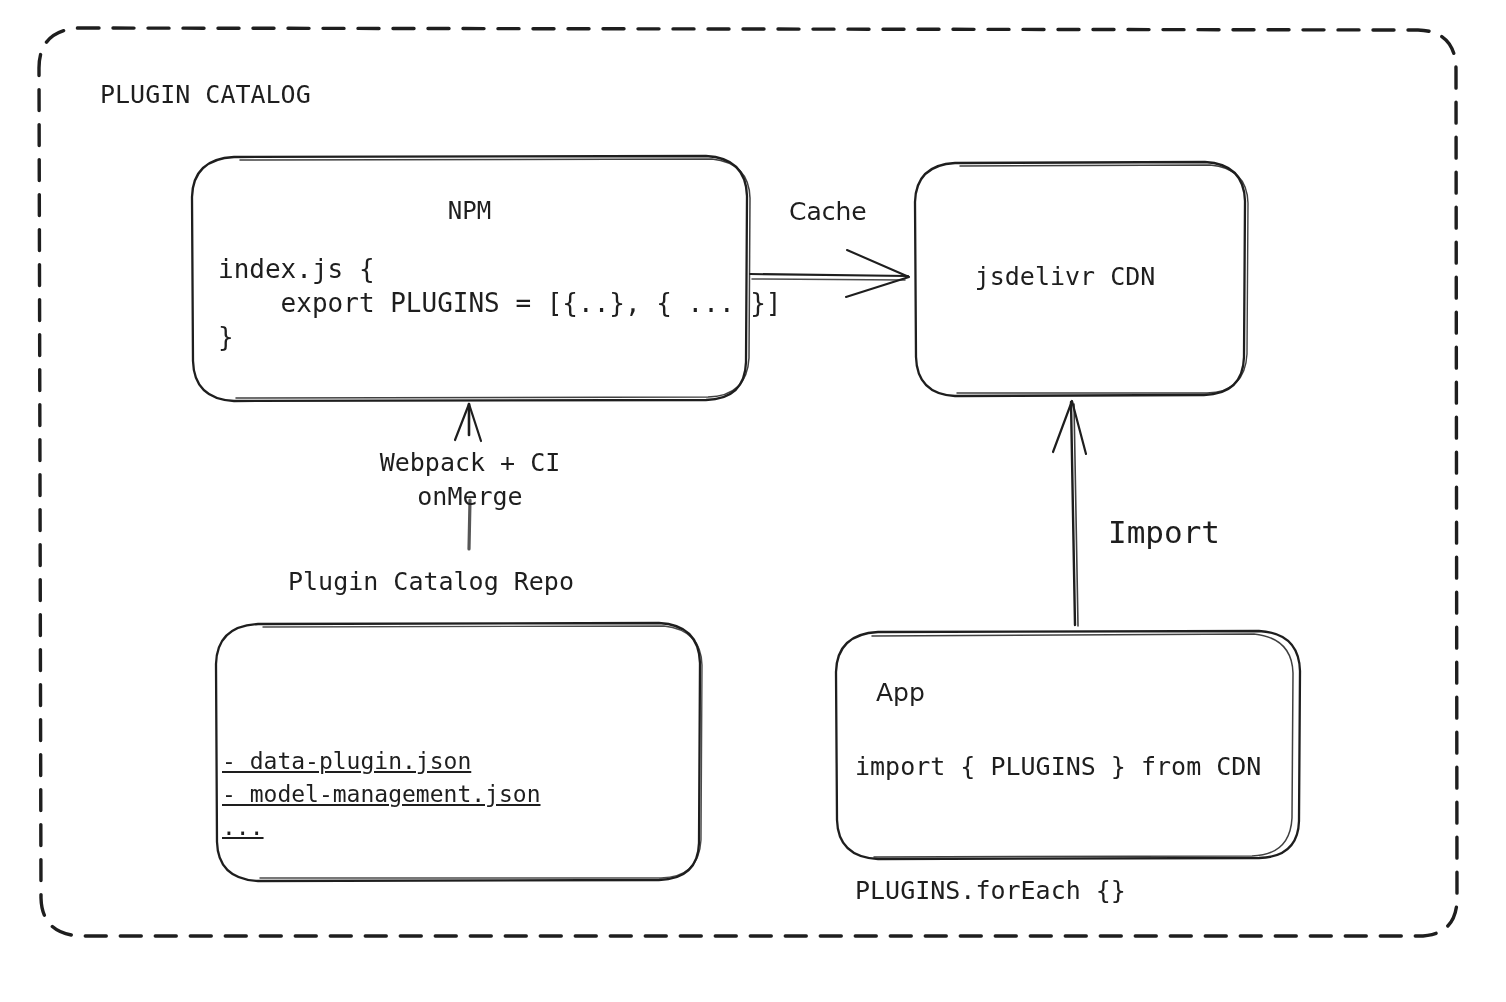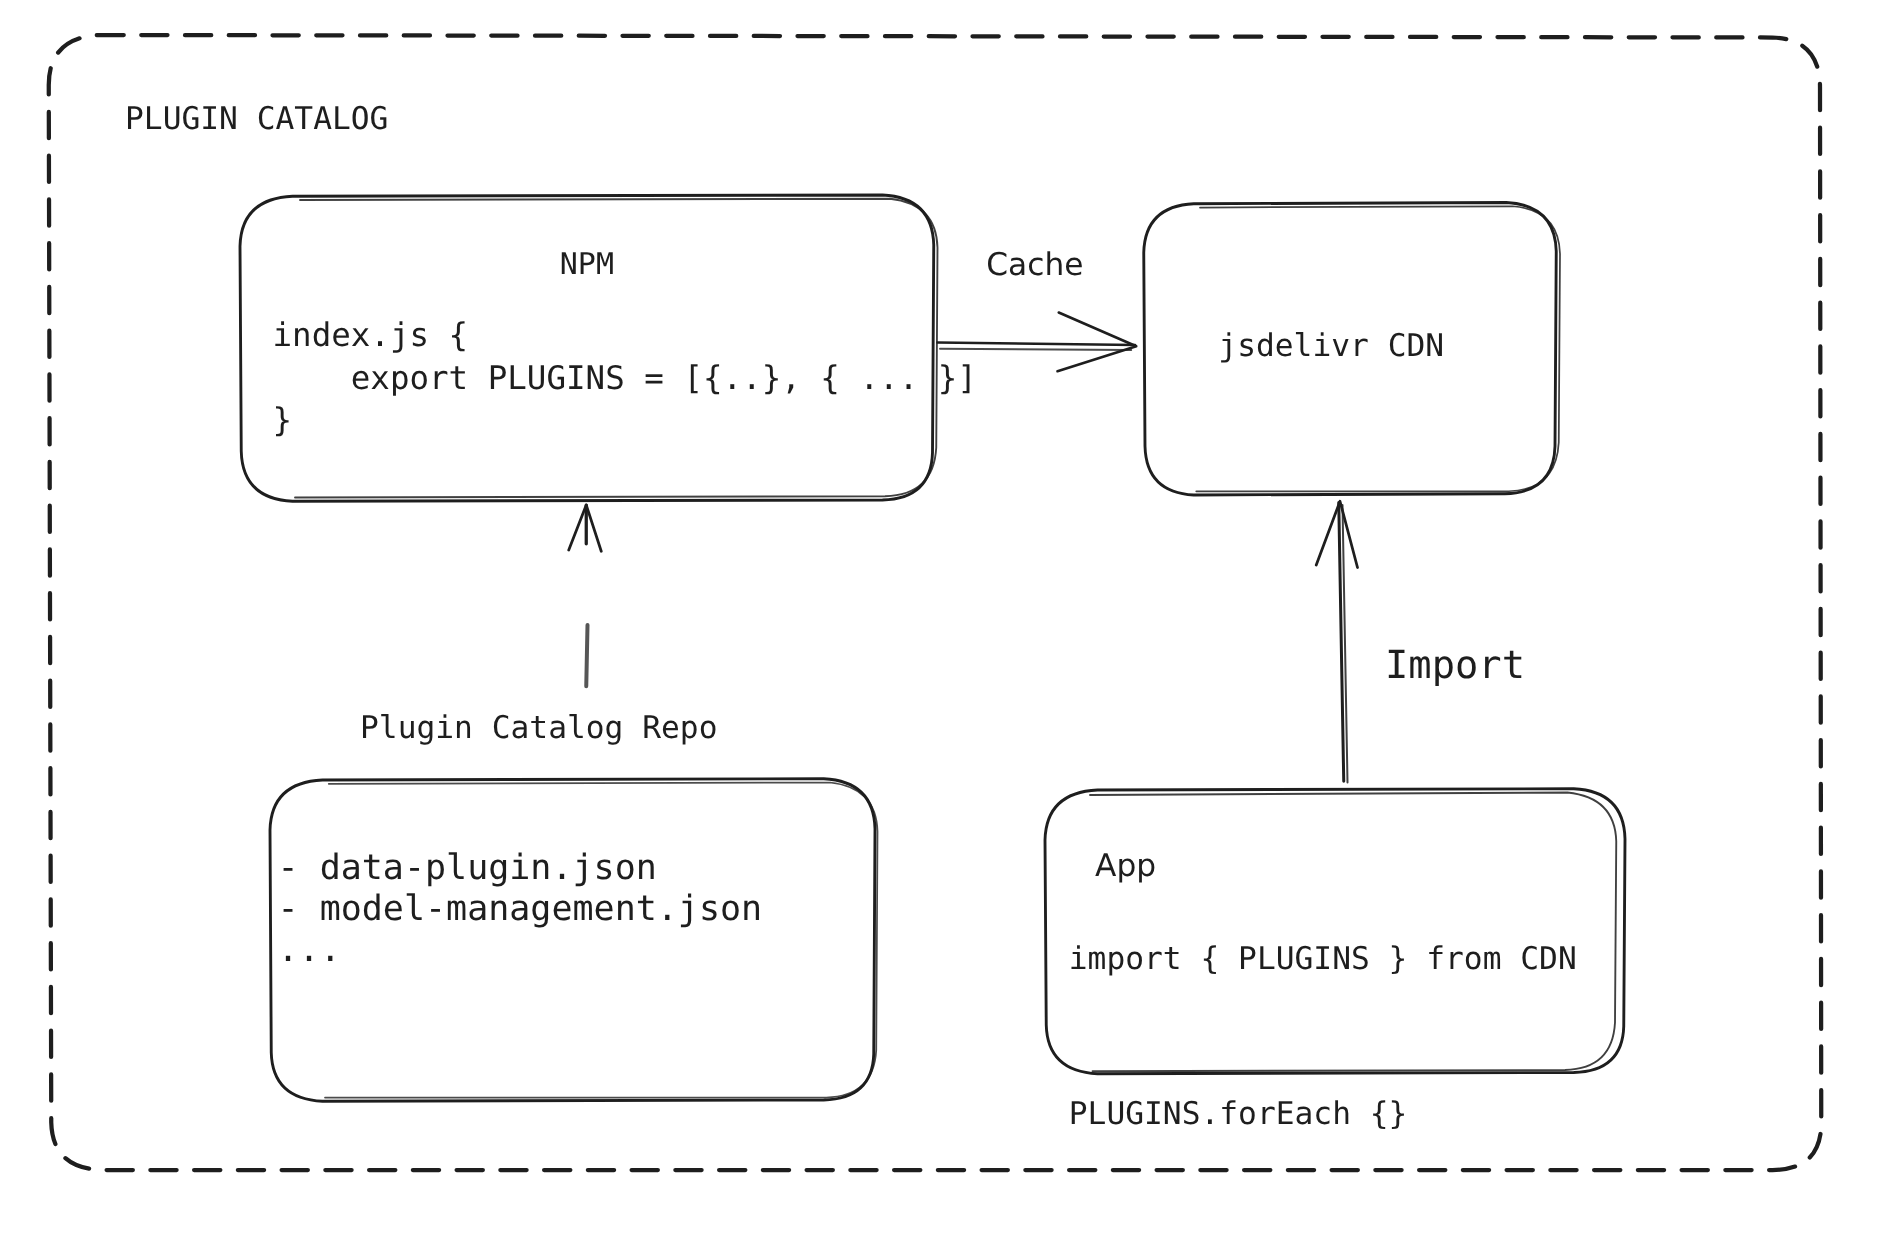--- a/index.html
+++ b/index.html
@@ -85,23 +85,24 @@
     line-height: 34px;
   }
   #repo-label {
     left: 288px;
     top: 567px;
     font-size: 25px;
     line-height: 30px;
   }
   #repo-files {
     left: 222px;
-    top: 677px;
-    font-size: 28px;
+    top: 745px;
+    font-size: 23px;
     line-height: 33px;
+    text-decoration: underline;
   }
   #app-title {
     left: 860px;
     top: 678px;
     font-size: 25px;
     line-height: 30px;
     margin-left: 16px;
   }
   #app-code {
     left: 855px;
@@ -160,20 +161,22 @@
   <div class="txt" id="npm-code">index.js {
     export PLUGINS = [{..}, { ... }]
 }</div>
 
   <div class="txt" id="cdn-title">jsdelivr CDN</div>
 
   <div class="txt sans" id="cache-label">Cache</div>
 
   <div class="txt" id="import-label">Import</div>
 
+  <div class="txt" id="webpack-label">Webpack + CI
+onMerge</div>
 
   <div class="txt" id="repo-label">Plugin Catalog Repo</div>
 
   <div class="txt" id="repo-files">- data-plugin.json
 - model-management.json
 ...</div>
 
   <div class="txt sans" id="app-title">App</div>
 
   <div class="txt" id="app-code">import { PLUGINS } from CDN

